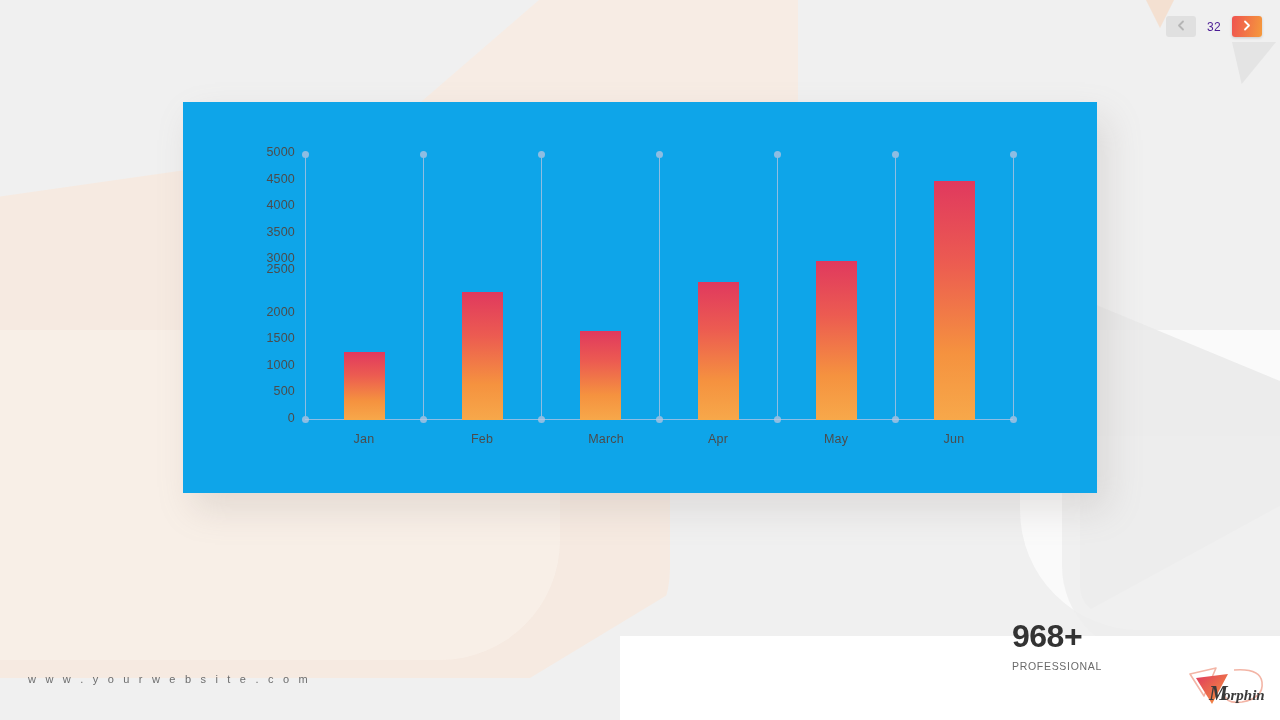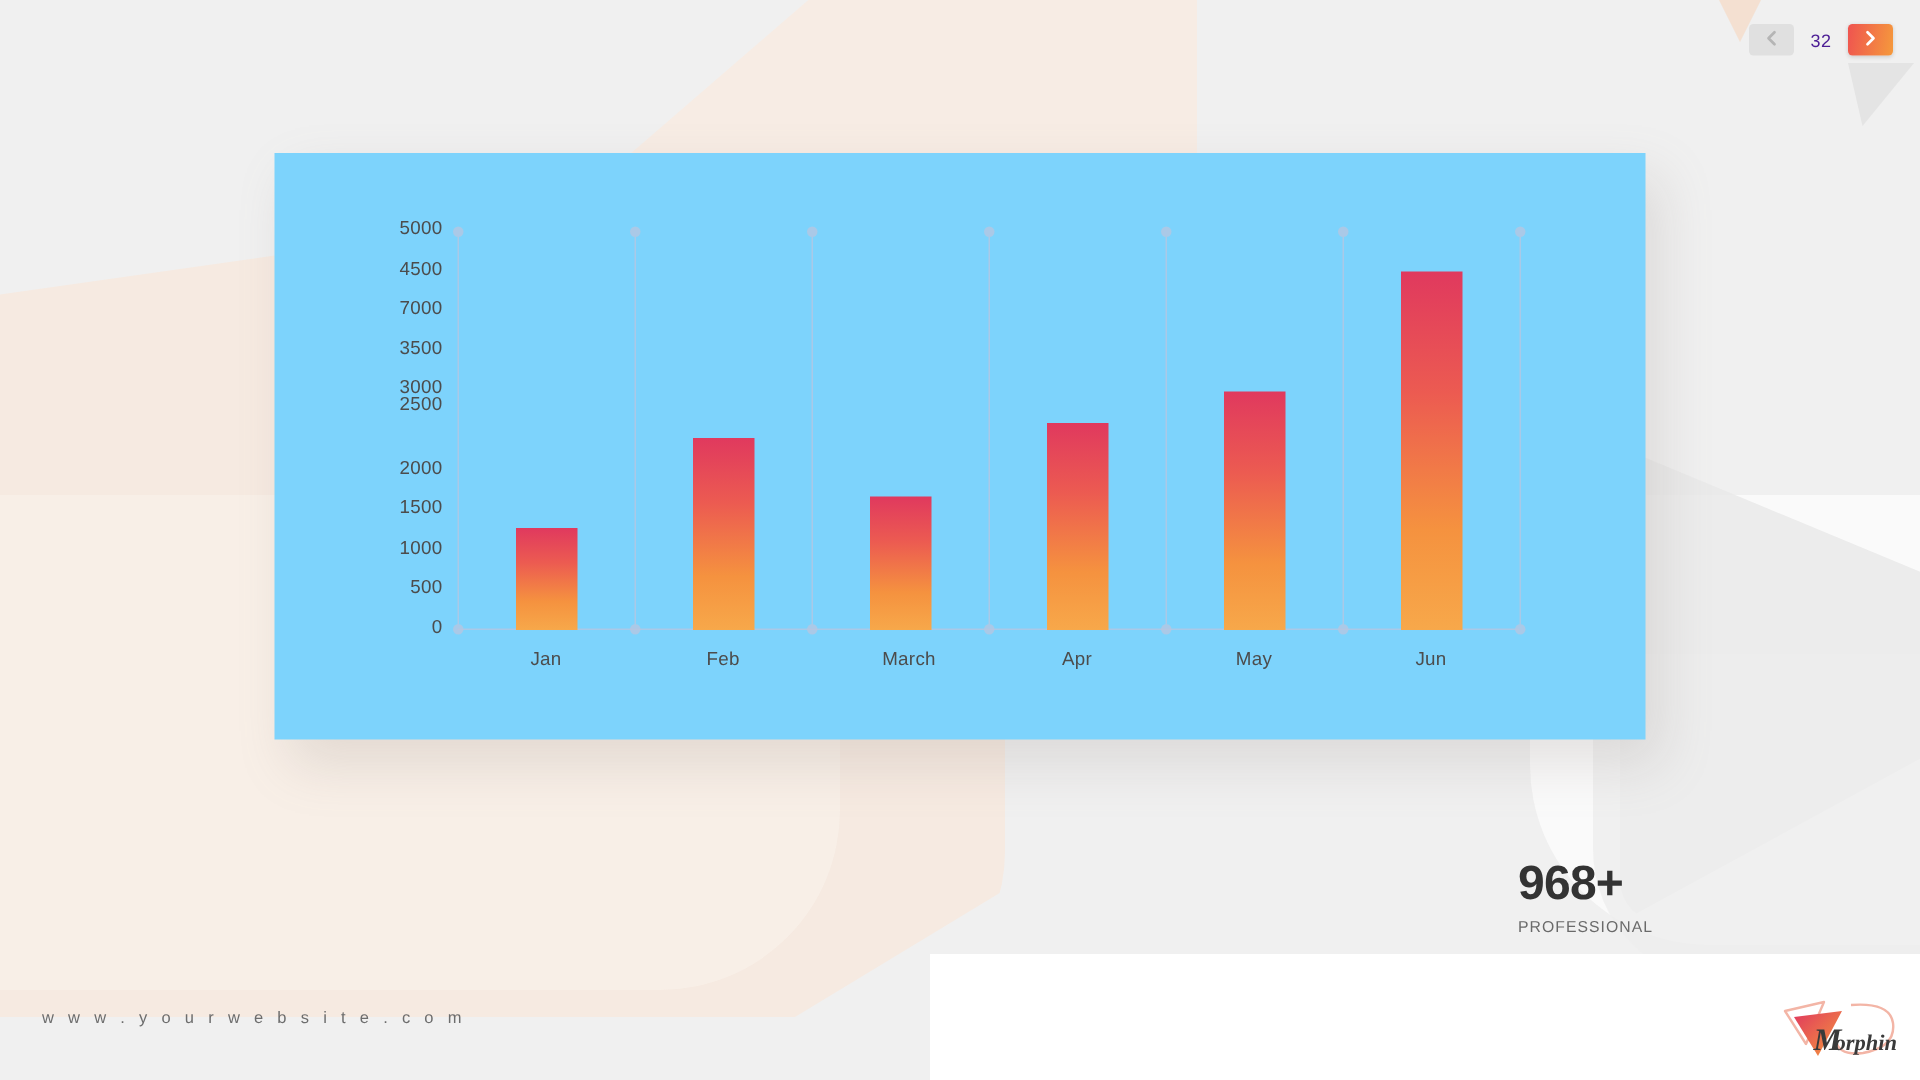--- a/index.html
+++ b/index.html
@@ -119,21 +119,21 @@
     letter-spacing: .3px;
     min-width: 14px;
     text-align: center;
   }
 
   
   .card {
     position: absolute;
     left: 183px; top: 102px;
     width: 914px; height: 391px;
-    background: #7dd3fc;
+    background: #0ea5e9;
     box-shadow: 10px 16px 34px rgba(140,130,125,.20);
     z-index: 10;
   }
 
   .chart-area {
     position: absolute;
     left: 122px; top: 52px;     
     width: 708px; height: 266px;
   }
   
@@ -222,20 +222,21 @@
     left: 1012px; top: 572px;
     z-index: 20;
     text-align: left;
   }
   .stat-number {
     font-size: 32px;
     font-weight: bold;
     color: #333333;
     line-height: 1;
     letter-spacing: -.5px;
+    margin-top: 48px;
   }
   .stat-label {
     margin-top: 8px;
     font-size: 10.5px;
     color: #6a6a6a;
     letter-spacing: .7px;
   }
 
   
   .website {
@@ -285,21 +286,21 @@
             <polyline points="2,1.5 6,5.5 2,9.5"></polyline>
           </svg>
       </span>
     </button>
   </div>
 
   <div class="card">
     <div class="ylabels">
         <div class="ylabel" style="top: 0px;">5000</div>
         <div class="ylabel" style="top: 26.6px;">4500</div>
-        <div class="ylabel" style="top: 53.2px;">7000</div>
+        <div class="ylabel" style="top: 53.2px;">4000</div>
         <div class="ylabel" style="top: 79.8px;">3500</div>
         <div class="ylabel" style="top: 106.4px;">3000</div>
         <div class="ylabel" style="top: 117px; text-align: center;">2500</div>
         <div class="ylabel" style="top: 159.6px;">2000</div>
         <div class="ylabel" style="top: 186.2px;">1500</div>
         <div class="ylabel" style="top: 212.8px;">1000</div>
         <div class="ylabel" style="top: 239.4px;">500</div>
         <div class="ylabel" style="top: 266px;">0</div>
       </div>
     <div class="chart-area">

